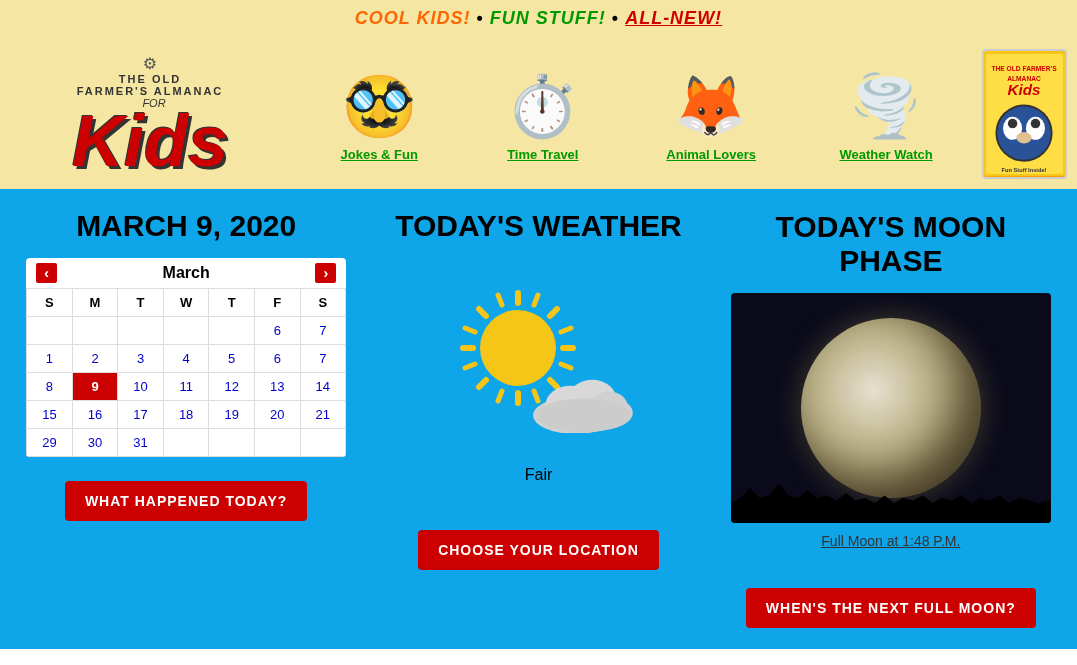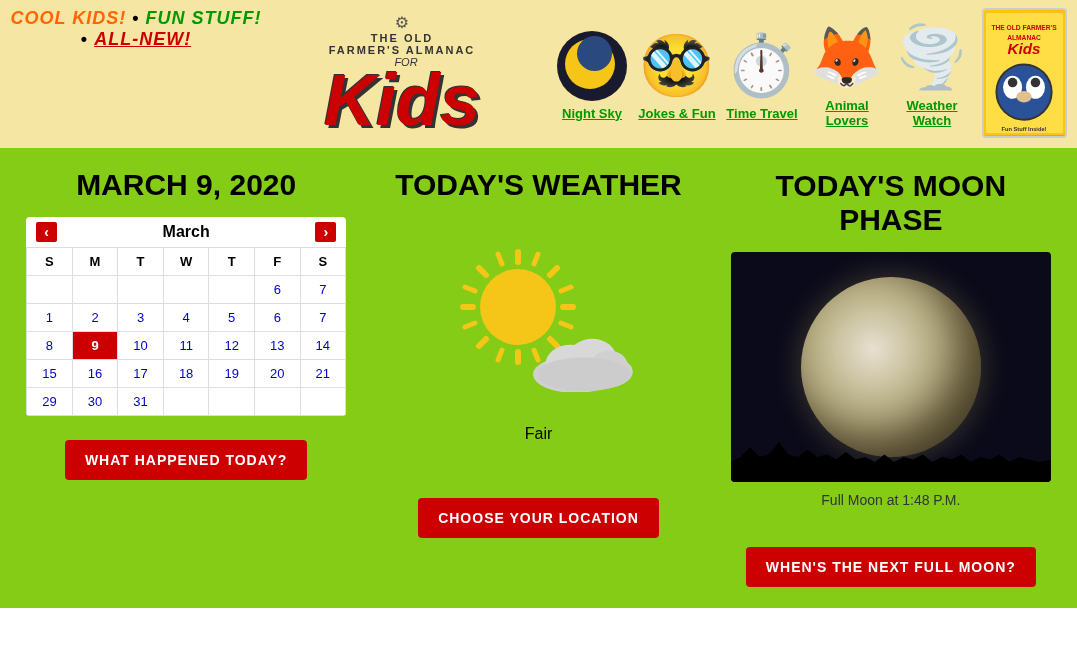--- a/index.html
+++ b/index.html
@@ -3,20 +3,22 @@
   <meta charset="utf-8">
   <style>
     * { margin: 0; padding: 0; box-sizing: border-box; }
     body { font-family: Arial, sans-serif; width: 1077px; }
 
     
     .header {
       background-color: #f5e6a3;
       padding: 8px 10px 10px 10px;
       display: flex;
+      flex-direction: column;
+      gap: 12px;
     }
     .top-banner {
       text-align: center;
       font-size: 18px;
       font-weight: bold;
       margin-bottom: 8px;
       letter-spacing: 1px;
     }
     .top-banner .cool { color: #ff6600; font-style: italic; }
     .top-banner .fun { color: #009900; font-style: italic; }
@@ -153,21 +155,21 @@
     }
 
     
     .tornado-icon {
       font-size: 60px;
       line-height: 1;
     }
 
     
     .main-content {
-      background-color: #84cc16;
+      background-color: #0ea5e9;
       padding: 20px;
       display: flex;
       gap: 20px;
       min-height: 460px;
     }
 
     
     .col-date {
       flex: 1;
       display: flex;
@@ -282,21 +284,21 @@
     .cloud-shape {
       position: absolute;
       right: 10px;
       bottom: 30px;
       width: 110px;
       height: 65px;
     }
     .weather-condition {
       font-size: 16px;
       color: #000;
-      margin: 8px 0 31px 0;
+      margin: 8px 0 22px 0;
     }
 
     
     .col-moon {
       flex: 1;
       display: flex;
       flex-direction: column;
       align-items: center;
       justify-content: center;
     }
@@ -328,20 +330,21 @@
       right: 0;
       height: 50px;
       background: #000;
       clip-path: polygon(0% 100%, 0% 60%, 3% 50%, 6% 30%, 9% 50%, 12% 45%, 15% 20%, 18% 45%, 21% 50%, 24% 35%, 27% 50%, 30% 45%, 33% 55%, 36% 40%, 39% 55%, 42% 50%, 45% 60%, 48% 45%, 51% 60%, 54% 50%, 57% 55%, 60% 45%, 63% 60%, 66% 50%, 69% 55%, 72% 45%, 75% 60%, 78% 50%, 81% 55%, 84% 45%, 87% 60%, 90% 50%, 93% 55%, 96% 60%, 100% 55%, 100% 100%);
     }
     .moon-caption {
       font-size: 14px;
       color: #333;
       margin: 10px 0 15px 0;
       text-align: center;
+      text-decoration: underline;
     }
   </style>
 </head>
 <body>
 
 <div class="header">
   <div class="top-banner">
     <span class="cool">COOL KIDS!</span><span> • </span><span class="fun">FUN STUFF!</span><span> • </span><span class="all-new">ALL-NEW!</span>
   </div>
   <div class="header-content">
@@ -350,26 +353,20 @@
         <span class="gear-icon">⚙</span>
         <span class="logo-title">THE OLD</span>
         <span class="logo-title">FARMER'S ALMANAC</span>
         <span class="logo-for">FOR</span>
       </div>
       <div class="logo-kids">Kids</div>
     </div>
 
     <div class="nav-items">
 
-      <a class="nav-item">
-        <div class="nav-icon">
-          <div class="moon-icon"></div>
-        </div>
-        <span class="nav-label">Night Sky</span>
-      </a>
 
       <a class="nav-item">
         <div class="nav-icon">
           <span class="glasses-icon">🥸</span>
         </div>
         <span class="nav-label">Jokes &amp; Fun</span>
       </a>
 
       <a class="nav-item">
         <div class="nav-icon">

